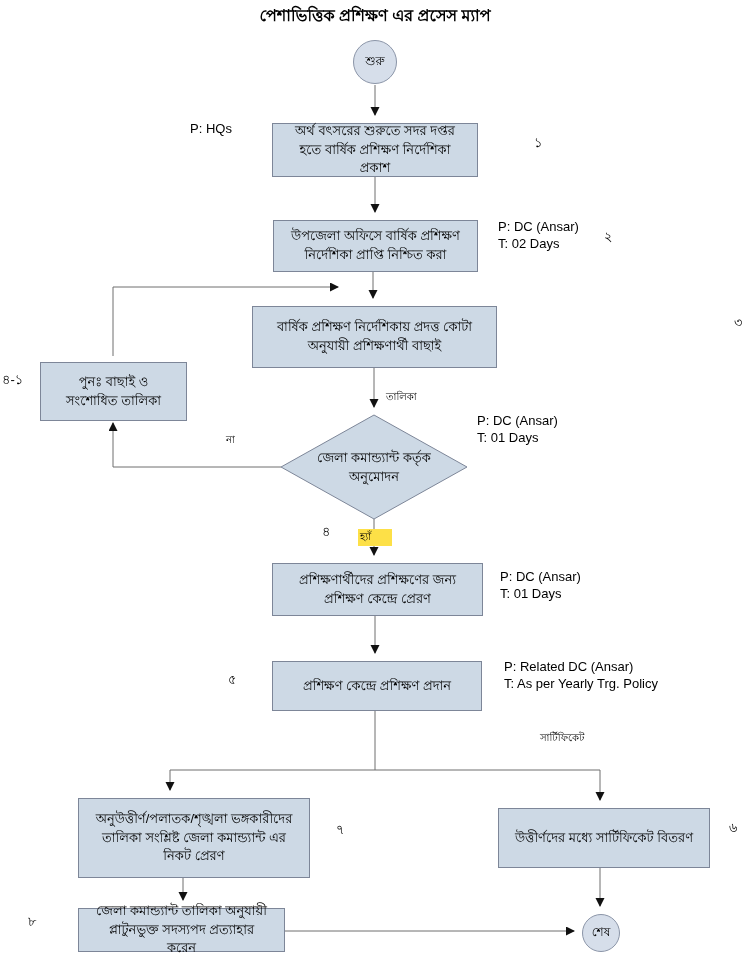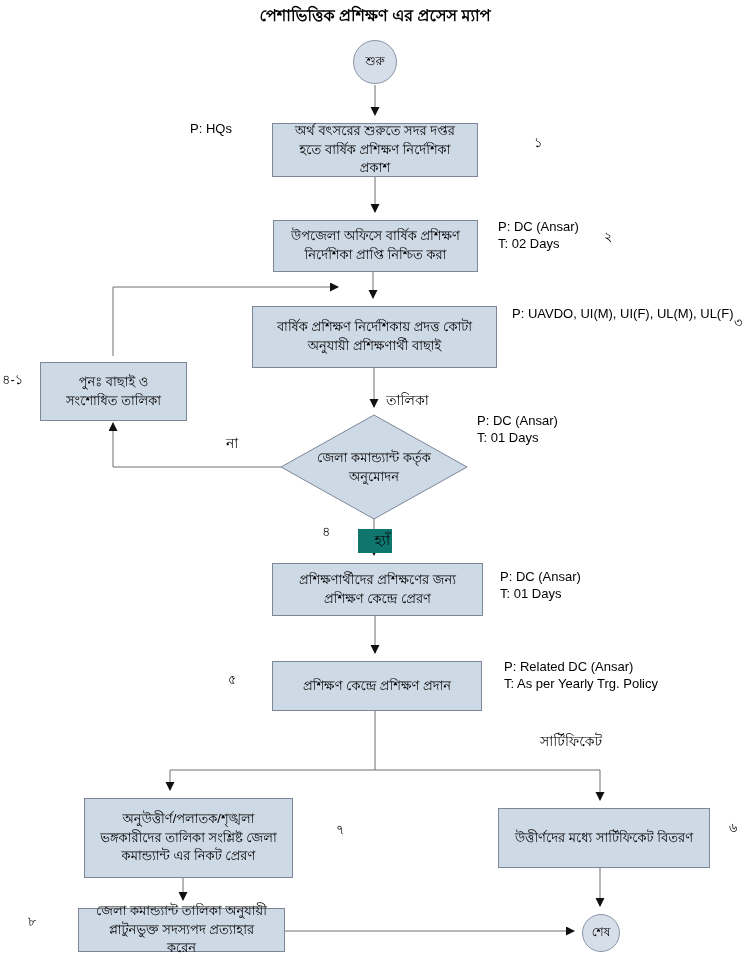--- a/index.html
+++ b/index.html
@@ -23,22 +23,22 @@
     border-radius:50%;display:flex;align-items:center;justify-content:center;
     font-size:12px;box-sizing:border-box;
   }
   .diamond-label{
     position:absolute;z-index:2;display:flex;align-items:center;
     text-align:center;font-size:13px;line-height:1.5;
   }
   .note{position:absolute;z-index:2;font-size:13px;line-height:1.3;white-space:nowrap;}
   .note.bold{font-weight:bold;}
   .num{position:absolute;z-index:2;font-size:13px;}
-  .edge-label{position:absolute;z-index:3;font-size:14px;white-space:nowrap;}
-  .edge-label.onln{background:#0f766e;padding:0 2px;text-align:right;}
+  .edge-label{position:absolute;z-index:3;font-size:10px;white-space:nowrap;}
+  .edge-label.onln{background:#fde047;padding:0 2px;text-align:left;}
 </style>
 </head>
 <body>
 
 <div class="canvas">
 
   <div class="title">পেশাভিত্তিক প্রশিক্ষণ এর প্রসেস ম্যাপ</div>
 
   <svg class="connectors" width="750" height="963" viewBox="0 0 750 963">
     <defs>
@@ -90,36 +90,35 @@
   </div>
   <div class="box" style="left:272px;top:563px;width:211px;height:53px">
     <span>প্রশিক্ষণার্থীদের প্রশিক্ষণের জন্য প্রশিক্ষণ কেন্দ্রে প্রেরণ</span>
   </div>
   <div class="box" style="left:272px;top:661px;width:210px;height:50px">
     <span>প্রশিক্ষণ কেন্দ্রে প্রশিক্ষণ প্রদান</span>
   </div>
   <div class="box" style="left:498px;top:808px;width:212px;height:60px">
     <span>উত্তীর্ণদের মধ্যে সার্টিফিকেট বিতরণ</span>
   </div>
-  <div class="box" style="left:84px;top:798px;width:209px;height:80px">
+  <div class="box" style="left:78px;top:798px;width:232px;height:80px">
     <span>অনুউত্তীর্ণ/পলাতক/শৃঙ্খলা ভঙ্গকারীদের তালিকা সংশ্লিষ্ট  জেলা কমান্ড্যান্ট এর নিকট প্রেরণ</span>
   </div>
   <div class="box" style="left:78px;top:908px;width:207px;height:44px">
     <span>জেলা কমান্ড্যান্ট তালিকা অনুযায়ী প্লাটুনভুক্ত সদস্যপদ প্রত্যাহার করেন</span>
   </div>
 
   <div class="note" style="left:190px;top:121px">
     <div>P: HQs</div>
   </div>
   <div class="note" style="left:498px;top:219px">
     <div>P: DC (Ansar)</div>
     <div>T: 02 Days</div>
   </div>
   <div class="note" style="left:512px;top:306px">
-    <div>P: UAVDO, UI(M), UI(F), UL(M), UL(F)</div>
   </div>
   <div class="note" style="left:477px;top:413px">
     <div>P: DC (Ansar)</div>
     <div>T: 01 Days</div>
   </div>
   <div class="note" style="left:500px;top:569px">
     <div>P: DC (Ansar)</div>
     <div>T: 01 Days</div>
   </div>
   <div class="note" style="left:504px;top:659px">

